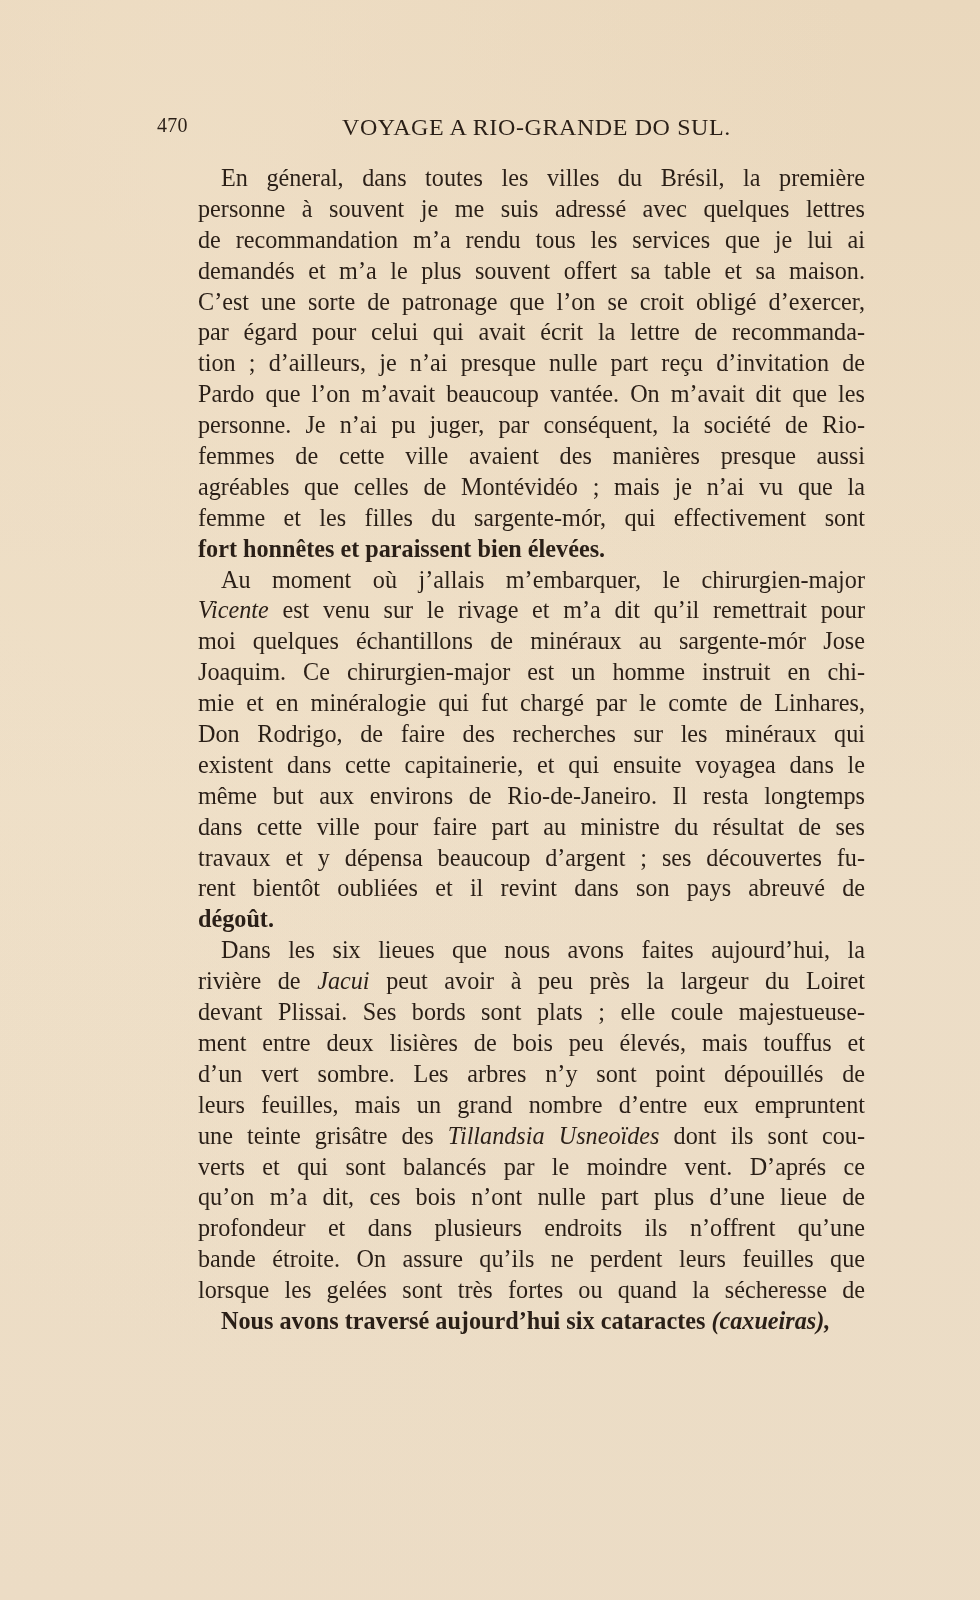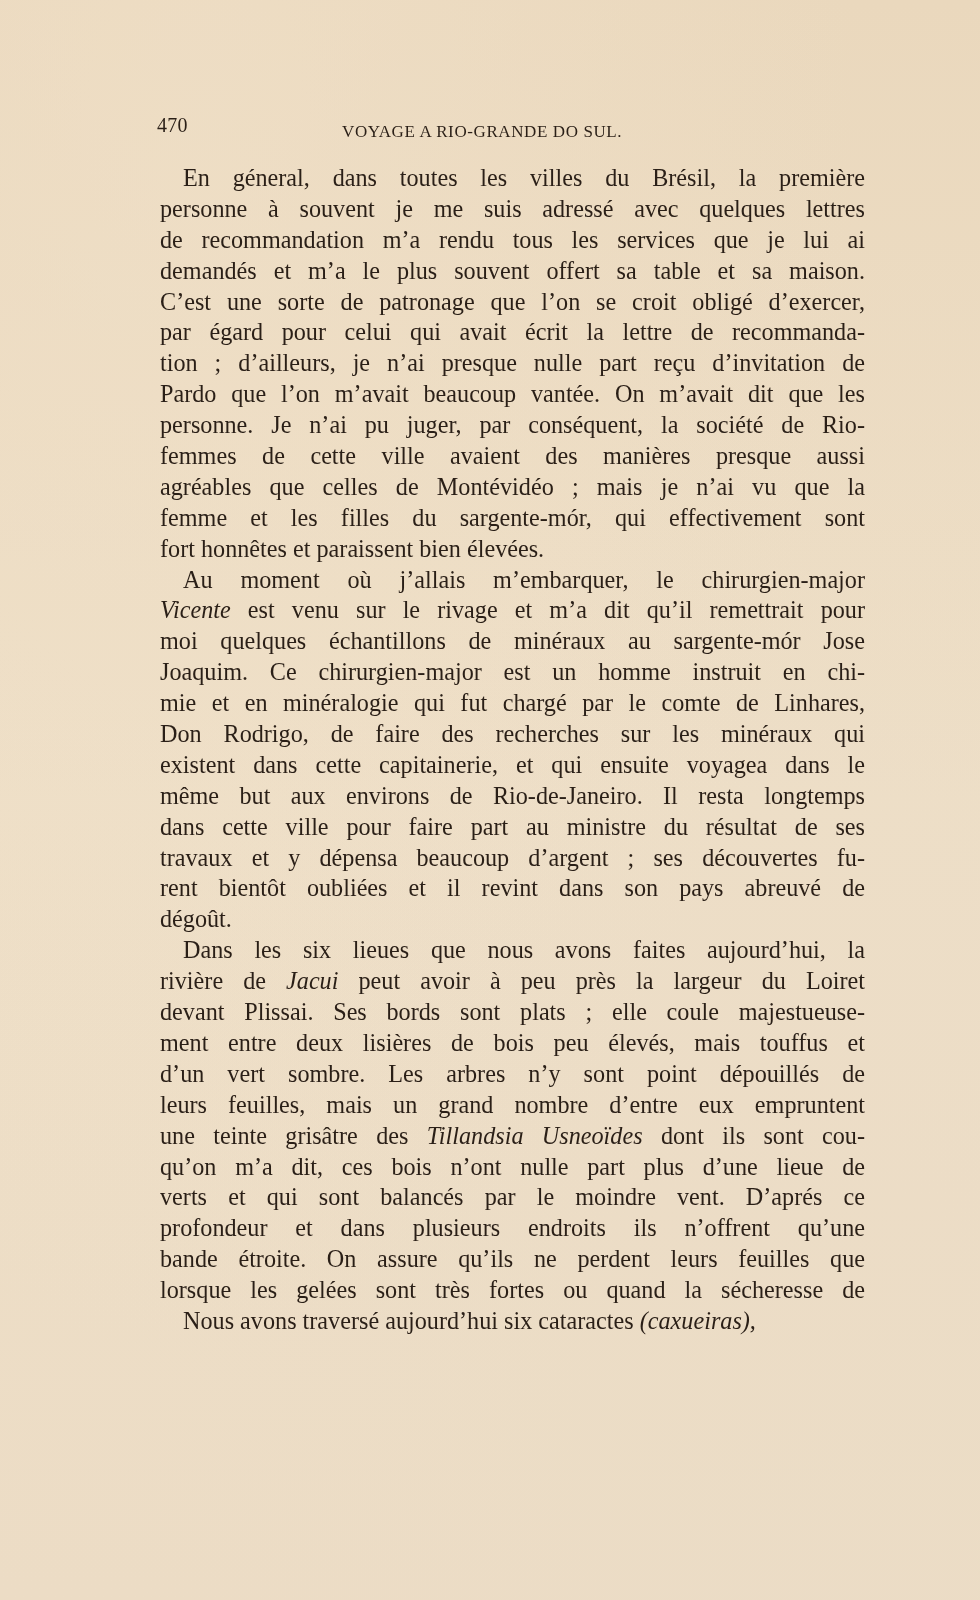--- a/index.html
+++ b/index.html
@@ -39,41 +39,43 @@
       position: absolute;
       left: 0;
       top: 4px;
       font-size: 20px;
       font-weight: normal;
       font-family: Liberation Serif, serif;
     }
     .head-title {
       position: absolute;
       left: 185px;
-      top: 12px;
-      font-size: 17px;
+      top: 4px;
+      font-size: 24px;
       letter-spacing: 0.6px;
     }
     .body-text {
       position: absolute;
       top: 163px;
       left: 160px;
       width: 705px;
       font-size: 24.2px;
       line-height: 30.9px;
     }
     .line {
       display: block;
       white-space: nowrap;
       text-align: justify;
       text-align-last: justify;
       height: 30.9px;
+      margin-left: 38px;
     }
     .line.last {
       text-align-last: left;
+      font-weight: bold;
     }
     .line.indent {
       padding-left: 23px;
     }
     em {
       font-style: italic;
     }
   </style>
 </head>
 <body>
@@ -115,22 +117,22 @@
         <span class="line last"><span>dégoût.</span></span>
       </div>
       <div>
         <span class="line indent"><span>Dans les six lieues que nous avons faites aujourd’hui, la</span></span>
         <span class="line"><span>rivière de </span><em>Jacui</em><span> peut avoir à peu près la largeur du Loiret</span></span>
         <span class="line"><span>devant Plissai. Ses bords sont plats ; elle coule majestueuse-</span></span>
         <span class="line"><span>ment entre deux lisières de bois peu élevés, mais touffus et</span></span>
         <span class="line"><span>d’un vert sombre. Les arbres n’y sont point dépouillés de</span></span>
         <span class="line"><span>leurs feuilles, mais un grand nombre d’entre eux empruntent</span></span>
         <span class="line"><span>une teinte grisâtre des </span><em>Tillandsia Usneoïdes</em><span> dont ils sont cou-</span></span>
+        <span class="line"><span>verts et qui sont balancés par le moindre vent. D’aprés ce</span></span>
         <span class="line"><span>qu’on m’a dit, ces bois n’ont nulle part plus d’une lieue de</span></span>
-        <span class="line"><span>verts et qui sont balancés par le moindre vent. D’aprés ce</span></span>
         <span class="line"><span>profondeur et dans plusieurs endroits ils n’offrent qu’une</span></span>
         <span class="line"><span>bande étroite. On assure qu’ils ne perdent leurs feuilles que</span></span>
         <span class="line"><span>lorsque les gelées sont très fortes ou quand la sécheresse de</span></span>
       </div>
       <div>
         <span class="line indent last"><span>Nous avons traversé aujourd’hui six cataractes </span><em>(caxueiras),</em></span>
       </div>
     </div>
 </div>
 

